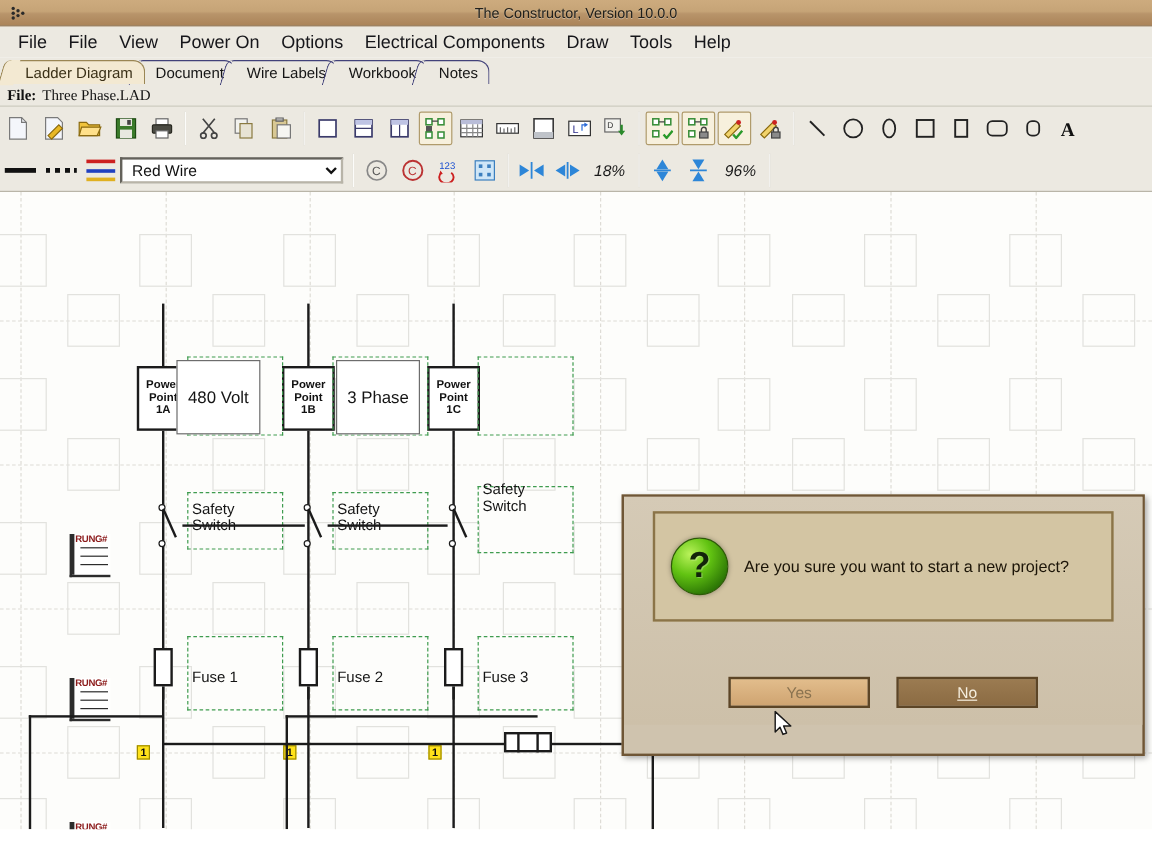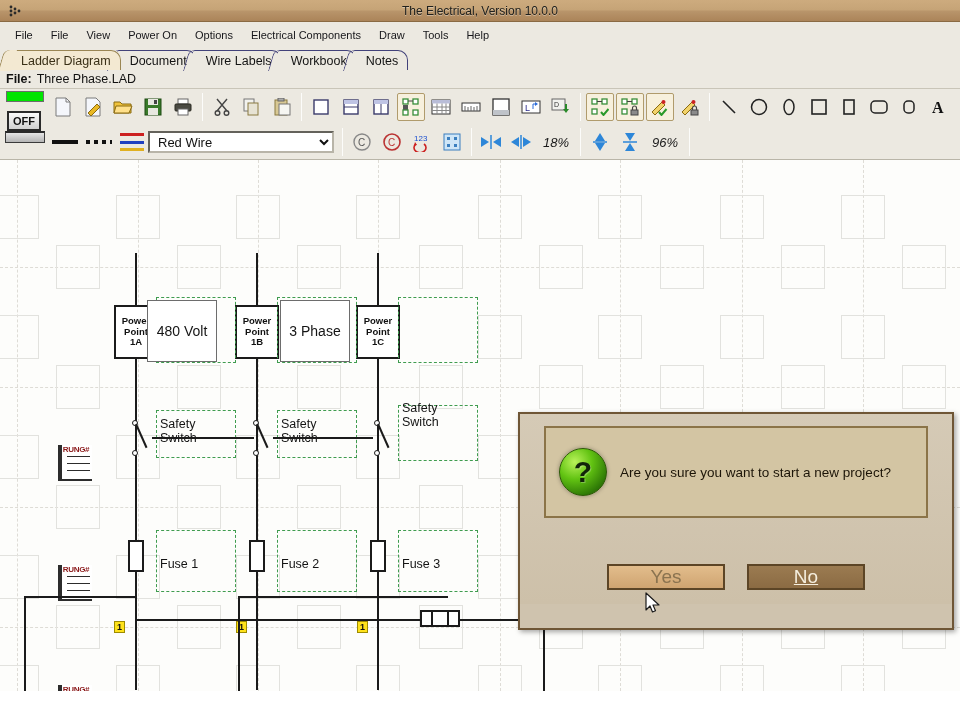--- a/index.html
+++ b/index.html
@@ -29,21 +29,21 @@
     text-shadow: 0 1px 0 rgba(255,255,255,.35);
   }
 
   
   .menubar {
     height: 26px; background: #ece9e1;
     display: flex; align-items: center; padding-left: 6px;
     border-bottom: 0px solid #d8d4c9;
   }
   .menu-item {
-    font-size: 11px; color: #16161a; padding: 3px 9px;
+    font-size: 15px; color: #16161a; padding: 3px 9px;
     cursor: default; white-space: nowrap;
   }
 
   
   .tabstrip {
     height: 22px; background: #ece9e1; position: relative;
     padding-left: 8px; display: flex; align-items: flex-end;
   }
   .tab {
     position: relative; height: 20px; display: flex; align-items: center;
@@ -63,20 +63,21 @@
     background: #f3e9d2; color: #3a3017; z-index: 5;
     border-top-color:#9a8654; border-right-color:#9a8654;
   }
   .tab.active::before{ border-left-color:#9a8654; background:#f3e9d2; }
 
   
   .fileline {
     height: 19px; background: #ece9e1; display: flex; align-items: center;
     padding-left: 6px; font-size: 12.5px; color: #111;
     border-bottom: 1px solid #c9c5b8;
+    font-family: Liberation Serif, serif;
   }
   .fileline b { font-weight: bold; margin-right: 5px; }
 
   
   .toolwrap { background: #ece9e1; border-bottom: 1px solid #b9b5a8; }
   .toolrow { display: flex; align-items: center; height: 36px; }
   .tool-sep { width: 1px; height: 28px; background: #c3bfb2; margin: 0 4px;
               border-right: 1px solid #fcfcfa; }
   .tbtn {
     width: 28px; height: 28px; margin: 0 1px;
@@ -193,21 +194,21 @@
   .dlg-qicon { width:74px; display:flex; align-items:center; justify-content:center; }
   .qcircle { width:48px; height:48px; border-radius:50%;
              background: radial-gradient(circle at 32% 28%, #b9f25a 0%, #62c312 38%, #2f7a06 75%, #1d4c04 100%);
              border:1px solid #2d5a07; display:flex; align-items:center;
              justify-content:center; box-shadow: 0 0 4px rgba(0,0,0,.35); }
   .qmark { font-size:30px; font-weight:bold; color:#12240a; line-height:30px;
            text-shadow: 1px 1px 0 rgba(255,255,255,.25); }
   .dlg-msg { font-size:13.5px; color:#1c1508; flex:1; }
   .dlg-btns { position:absolute; left:0; right:0; bottom:14px;
               display:flex; justify-content:center; gap:22px; }
-  .dbtn { width:118px; height:26px; font-size:19px; color:#f5eede;
+  .dbtn { width:118px; height:26px; font-size:13px; color:#f5eede;
           display:flex; align-items:center; justify-content:center;
           border:2px solid #5c4526; cursor:default;
           background: linear-gradient(to bottom,#9b7b51,#8b6b43); }
   .dbtn u { }
   .dbtn.hover { background: linear-gradient(to bottom,#e2bd8c,#cfa471);
                 color:#8a7350; }
   .cursor { position:absolute; left:645px; top:592px; width:16px; height:24px;
             pointer-events:none; }
 </style>
 </head>
@@ -221,21 +222,21 @@
         <g fill="#2a2a2a">
           <circle cx="3" cy="3" r="1.4"></circle>
             <circle cx="3" cy="7" r="1.4"></circle>
             <circle cx="3" cy="11" r="1.4"></circle>
           <circle cx="7" cy="5" r="1.4"></circle>
             <circle cx="7" cy="9" r="1.4"></circle>
           <circle cx="11" cy="7" r="1.4"></circle>
         </g>
       </svg>
     </div>
-    <div class="tb-title">The Electrical, Version 10.0.0</div>
+    <div class="tb-title">The Constructor, Version 10.0.0</div>
   </div>
 
   <div class="menubar">
     <div class="menu-item">File</div>
     <div class="menu-item">File</div>
     <div class="menu-item">View</div>
     <div class="menu-item">Power On</div>
     <div class="menu-item">Options</div>
     <div class="menu-item">Electrical Components</div>
     <div class="menu-item">Draw</div>
@@ -262,27 +263,20 @@
   </div>
 
   <div class="fileline">
     <b>File:</b>
     <span>Three Phase.LAD</span>
   </div>
 
   <div class="toolwrap">
     <div style="display:flex;">
 
-      <div class="offblock">
-        <div class="offled"></div>
-        <div class="offbody">
-          <div class="offtop">OFF</div>
-          <div class="offbase"></div>
-        </div>
-      </div>
 
       <div style="flex:1;">
 
         <div class="toolrow">
           <div class="tbtn">
             <svg width="18" height="20" viewBox="0 0 18 20">
                 <path d="M2 1h10l4 4v14H2z" fill="#f4f6fb" stroke="#7a7a7a"></path>
                 <path d="M12 1v4h4" fill="none" stroke="#7a7a7a"></path>
               </svg>
           </div>

